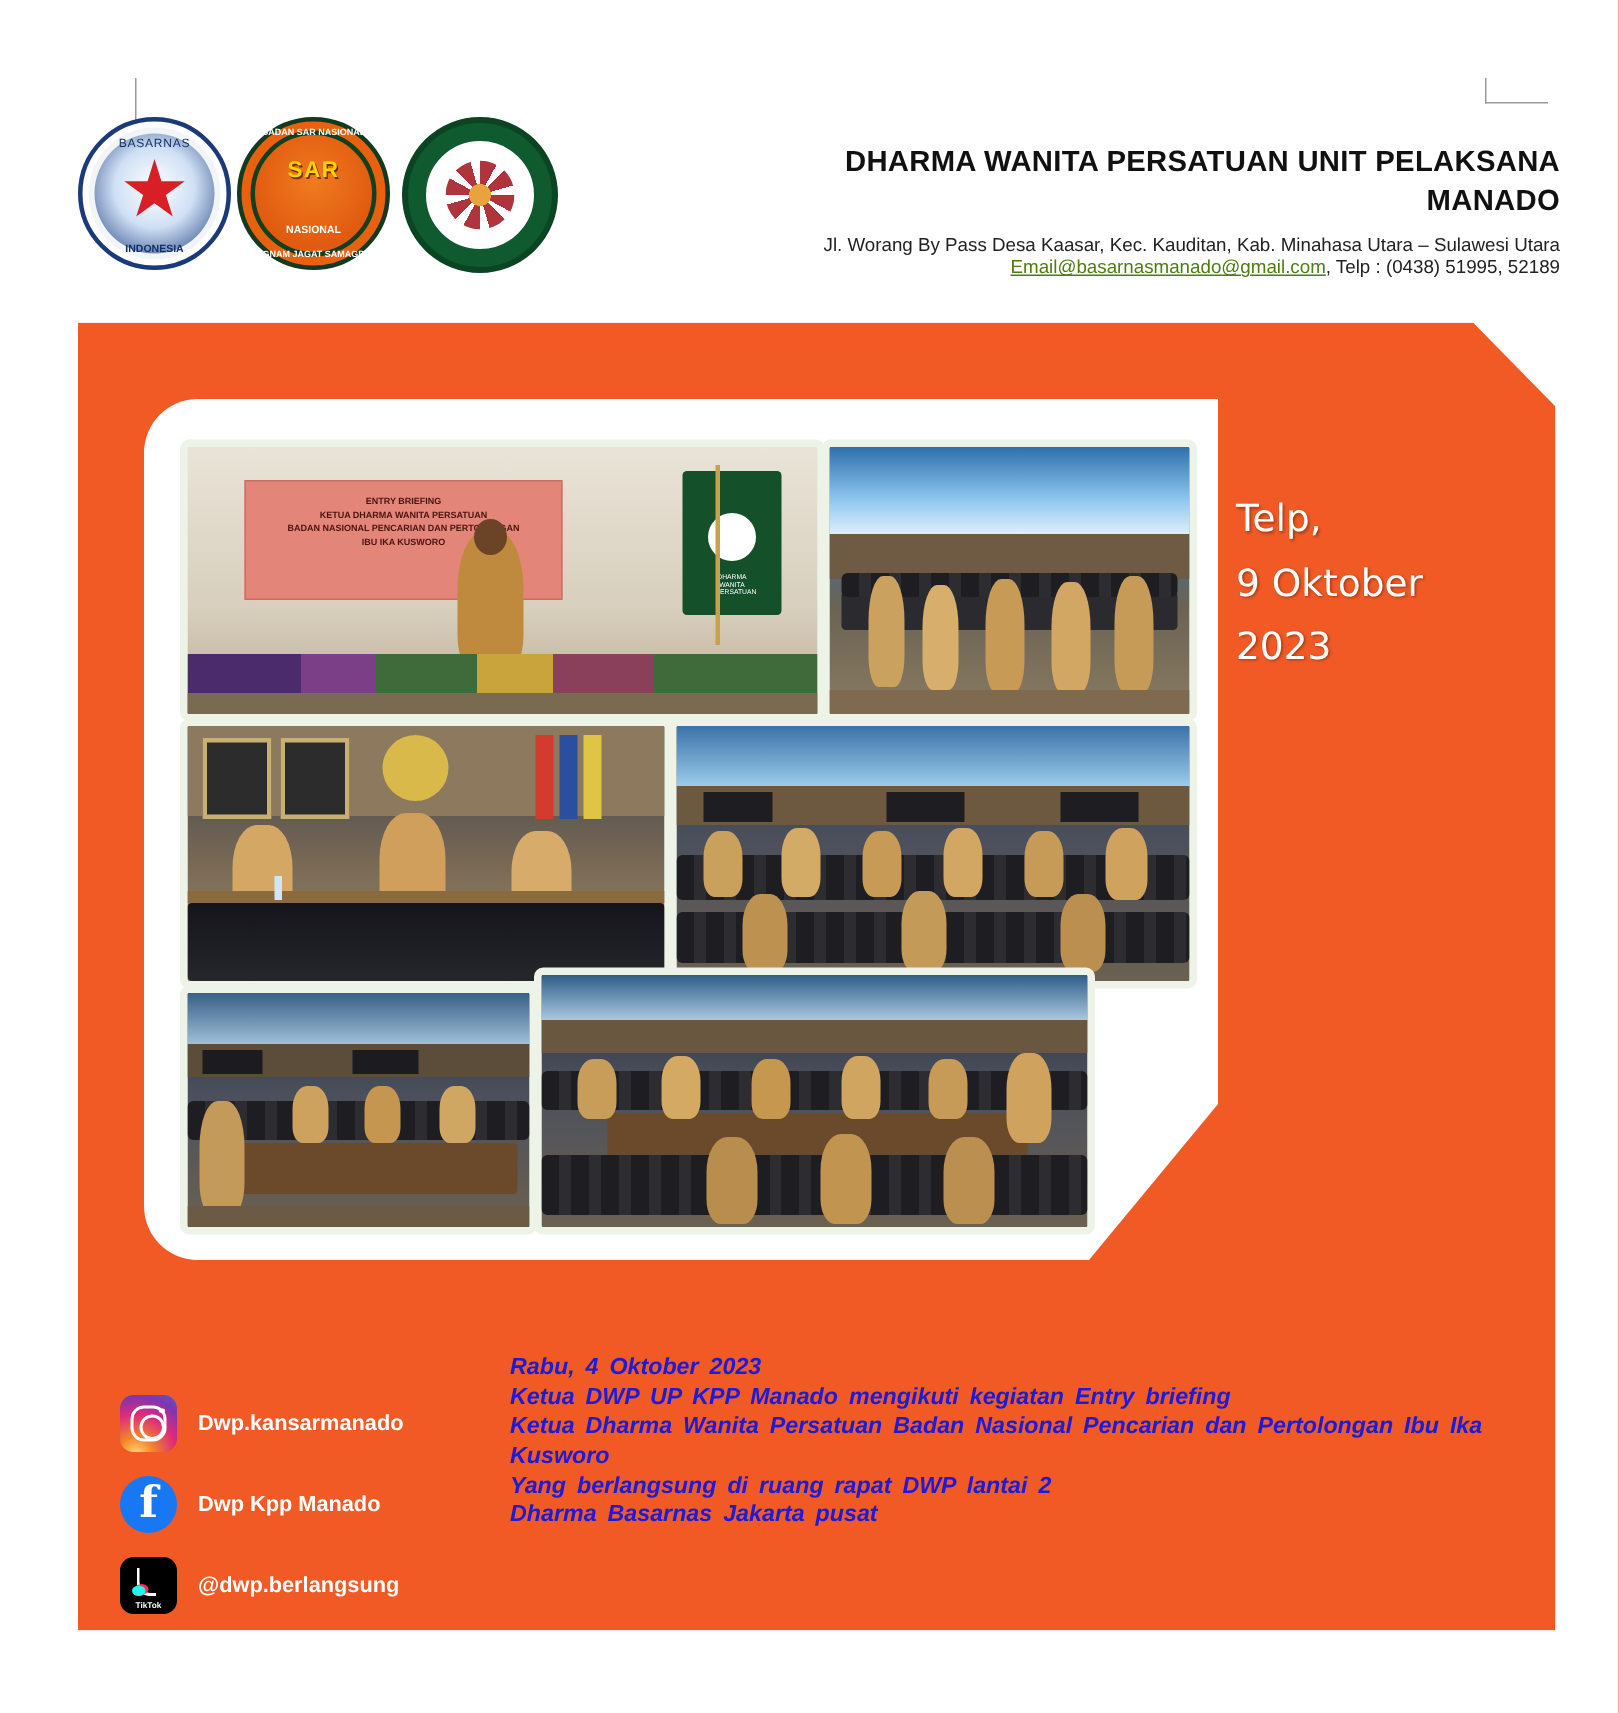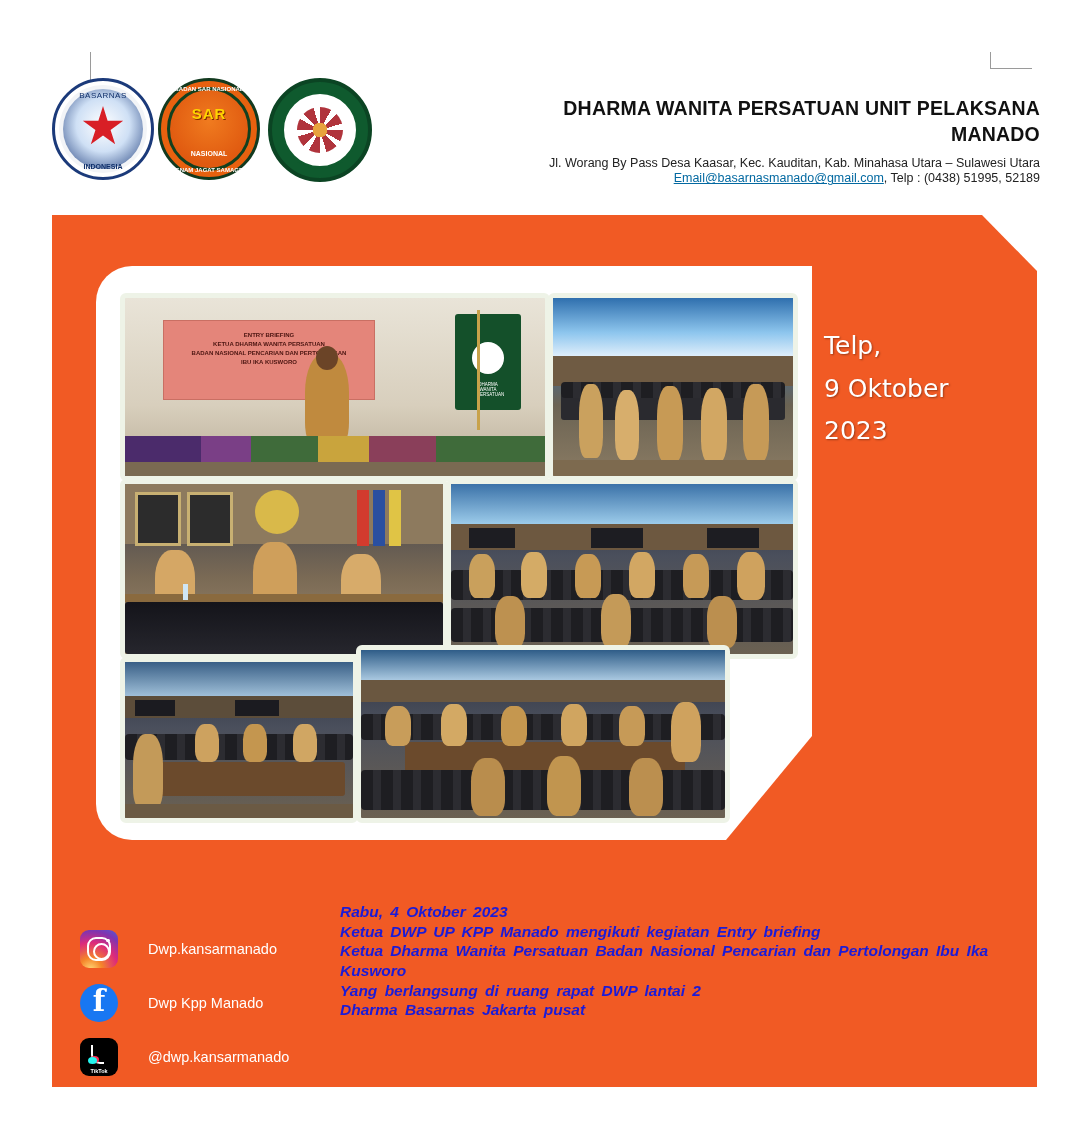--- a/index.html
+++ b/index.html
@@ -45,21 +45,21 @@
     background:
       radial-gradient(circle at 50% 50%, #e8a33d 0 22%, transparent 23%),
       conic-gradient(#b0343c 0 8%, #ffffff 8% 12.5%, #b0343c 12.5% 20.5%, #ffffff 20.5% 25%,
                      #b0343c 25% 33%, #ffffff 33% 37.5%, #b0343c 37.5% 45.5%, #ffffff 45.5% 50%,
                      #b0343c 50% 58%, #ffffff 58% 62.5%, #b0343c 62.5% 70.5%, #ffffff 70.5% 75%,
                      #b0343c 75% 83%, #ffffff 83% 87.5%, #b0343c 87.5% 95.5%, #ffffff 95.5% 100%);}
   #header-text{position:absolute;left:400px;top:68px;width:640px;text-align:right;margin-top:28px;}
   #header-text .t1{font-size:19.5px;font-weight:bold;color:#111;line-height:1.32;letter-spacing:.2px;}
   #header-text .t2{font-size:12.5px;color:#222;margin-top:9px;}
   #header-text .t3{font-size:12.5px;color:#222;margin-top:1px;}
-  #header-text .t3 .mail{color:#0369a1;text-decoration:underline;}
+  #header-text .t3 .mail{color:#4d7c0f;text-decoration:underline;}
   .corner-mark{position:absolute;border-color:#9a9a9a;}
   #mark-left{left:90px;top:52px;width:1px;height:46px;background:#9a9a9a;}
   #mark-right-h{left:990px;top:68px;width:42px;height:1px;background:#9a9a9a;}
   #mark-right-v{left:990px;top:52px;width:1px;height:17px;background:#9a9a9a;}
 
   
   #body-card{
     position:absolute;left:52px;top:215px;width:985px;height:872px;
     background:#f15a24;
     clip-path:polygon(0 0, 930px 0, 985px 56px, 985px 872px, 0 872px);
@@ -87,21 +87,21 @@
 
   
   #date-block{position:absolute;left:824px;top:325px;width:180px;color:#ffffff;
     font-family:"DejaVu Sans", sans-serif;font-size:25px;line-height:1.7;
     text-shadow:1px 1px 2px rgba(0,0,0,.35);}
 
   
   #socials{position:absolute;left:80px;top:922px;width:300px;}
   .soc{display:flex;align-items:center;height:54px;}
   .soc .ic{width:38px;height:38px;border-radius:9px;flex:0 0 38px;position:relative;}
-  .soc .lbl{margin-left:30px;color:#ffffff;font-size:14.5px;}
+  .soc .lbl{margin-left:14px;color:#ffffff;font-size:14.5px;font-weight:bold;}
   #ic-ig{background:radial-gradient(circle at 28% 104%,#ffd776 0%,#f58529 24%,#dd2a7b 56%,#8134af 80%,#515bd4 100%);}
   #ic-ig .sq{position:absolute;inset:7px;border:2.4px solid #fff;border-radius:9px;}
   #ic-ig .ci{position:absolute;left:12.5px;top:12.5px;width:13px;height:13px;border:2.4px solid #fff;border-radius:50%;}
   #ic-ig .dt{position:absolute;right:8.5px;top:8.5px;width:3.6px;height:3.6px;background:#fff;border-radius:50%;}
   #ic-fb{background:#1877f2;border-radius:50%;}
   #ic-fb .f{position:absolute;left:0;right:0;top:3px;text-align:center;color:#fff;font-size:29px;
     font-weight:bold;font-family:"DejaVu Serif",serif;line-height:1;}
   #ic-tt{background:#000000;border-radius:9px;}
   #ic-tt .note{position:absolute;left:11px;top:7px;width:11px;height:17px;border:2.6px solid #ffffff;
     border-top:none;border-right:none;border-radius:0 0 0 9px;}
@@ -291,21 +291,21 @@
         <span class="f">f</span>
       </span>
     <span class="lbl">Dwp Kpp Manado</span>
   </div>
   <div class="soc">
     <span class="ic" id="ic-tt">
       <span class="note"></span>
         <span class="dot"></span>
         <span class="lbl2">TikTok</span>
     </span>
-    <span class="lbl">@dwp.kansarmanado</span>
+    <span class="lbl">@dwp.berlangsung</span>
   </div>
 </div>
 
 <div id="caption">
   <div>Rabu, 4 Oktober 2023</div>
   <div>Ketua DWP UP KPP Manado mengikuti kegiatan Entry briefing</div>
   <div>Ketua Dharma Wanita Persatuan Badan Nasional Pencarian dan Pertolongan Ibu Ika Kusworo</div>
   <div>Yang berlangsung di ruang rapat DWP lantai 2</div>
   <div>Dharma Basarnas Jakarta pusat</div>
 </div>

